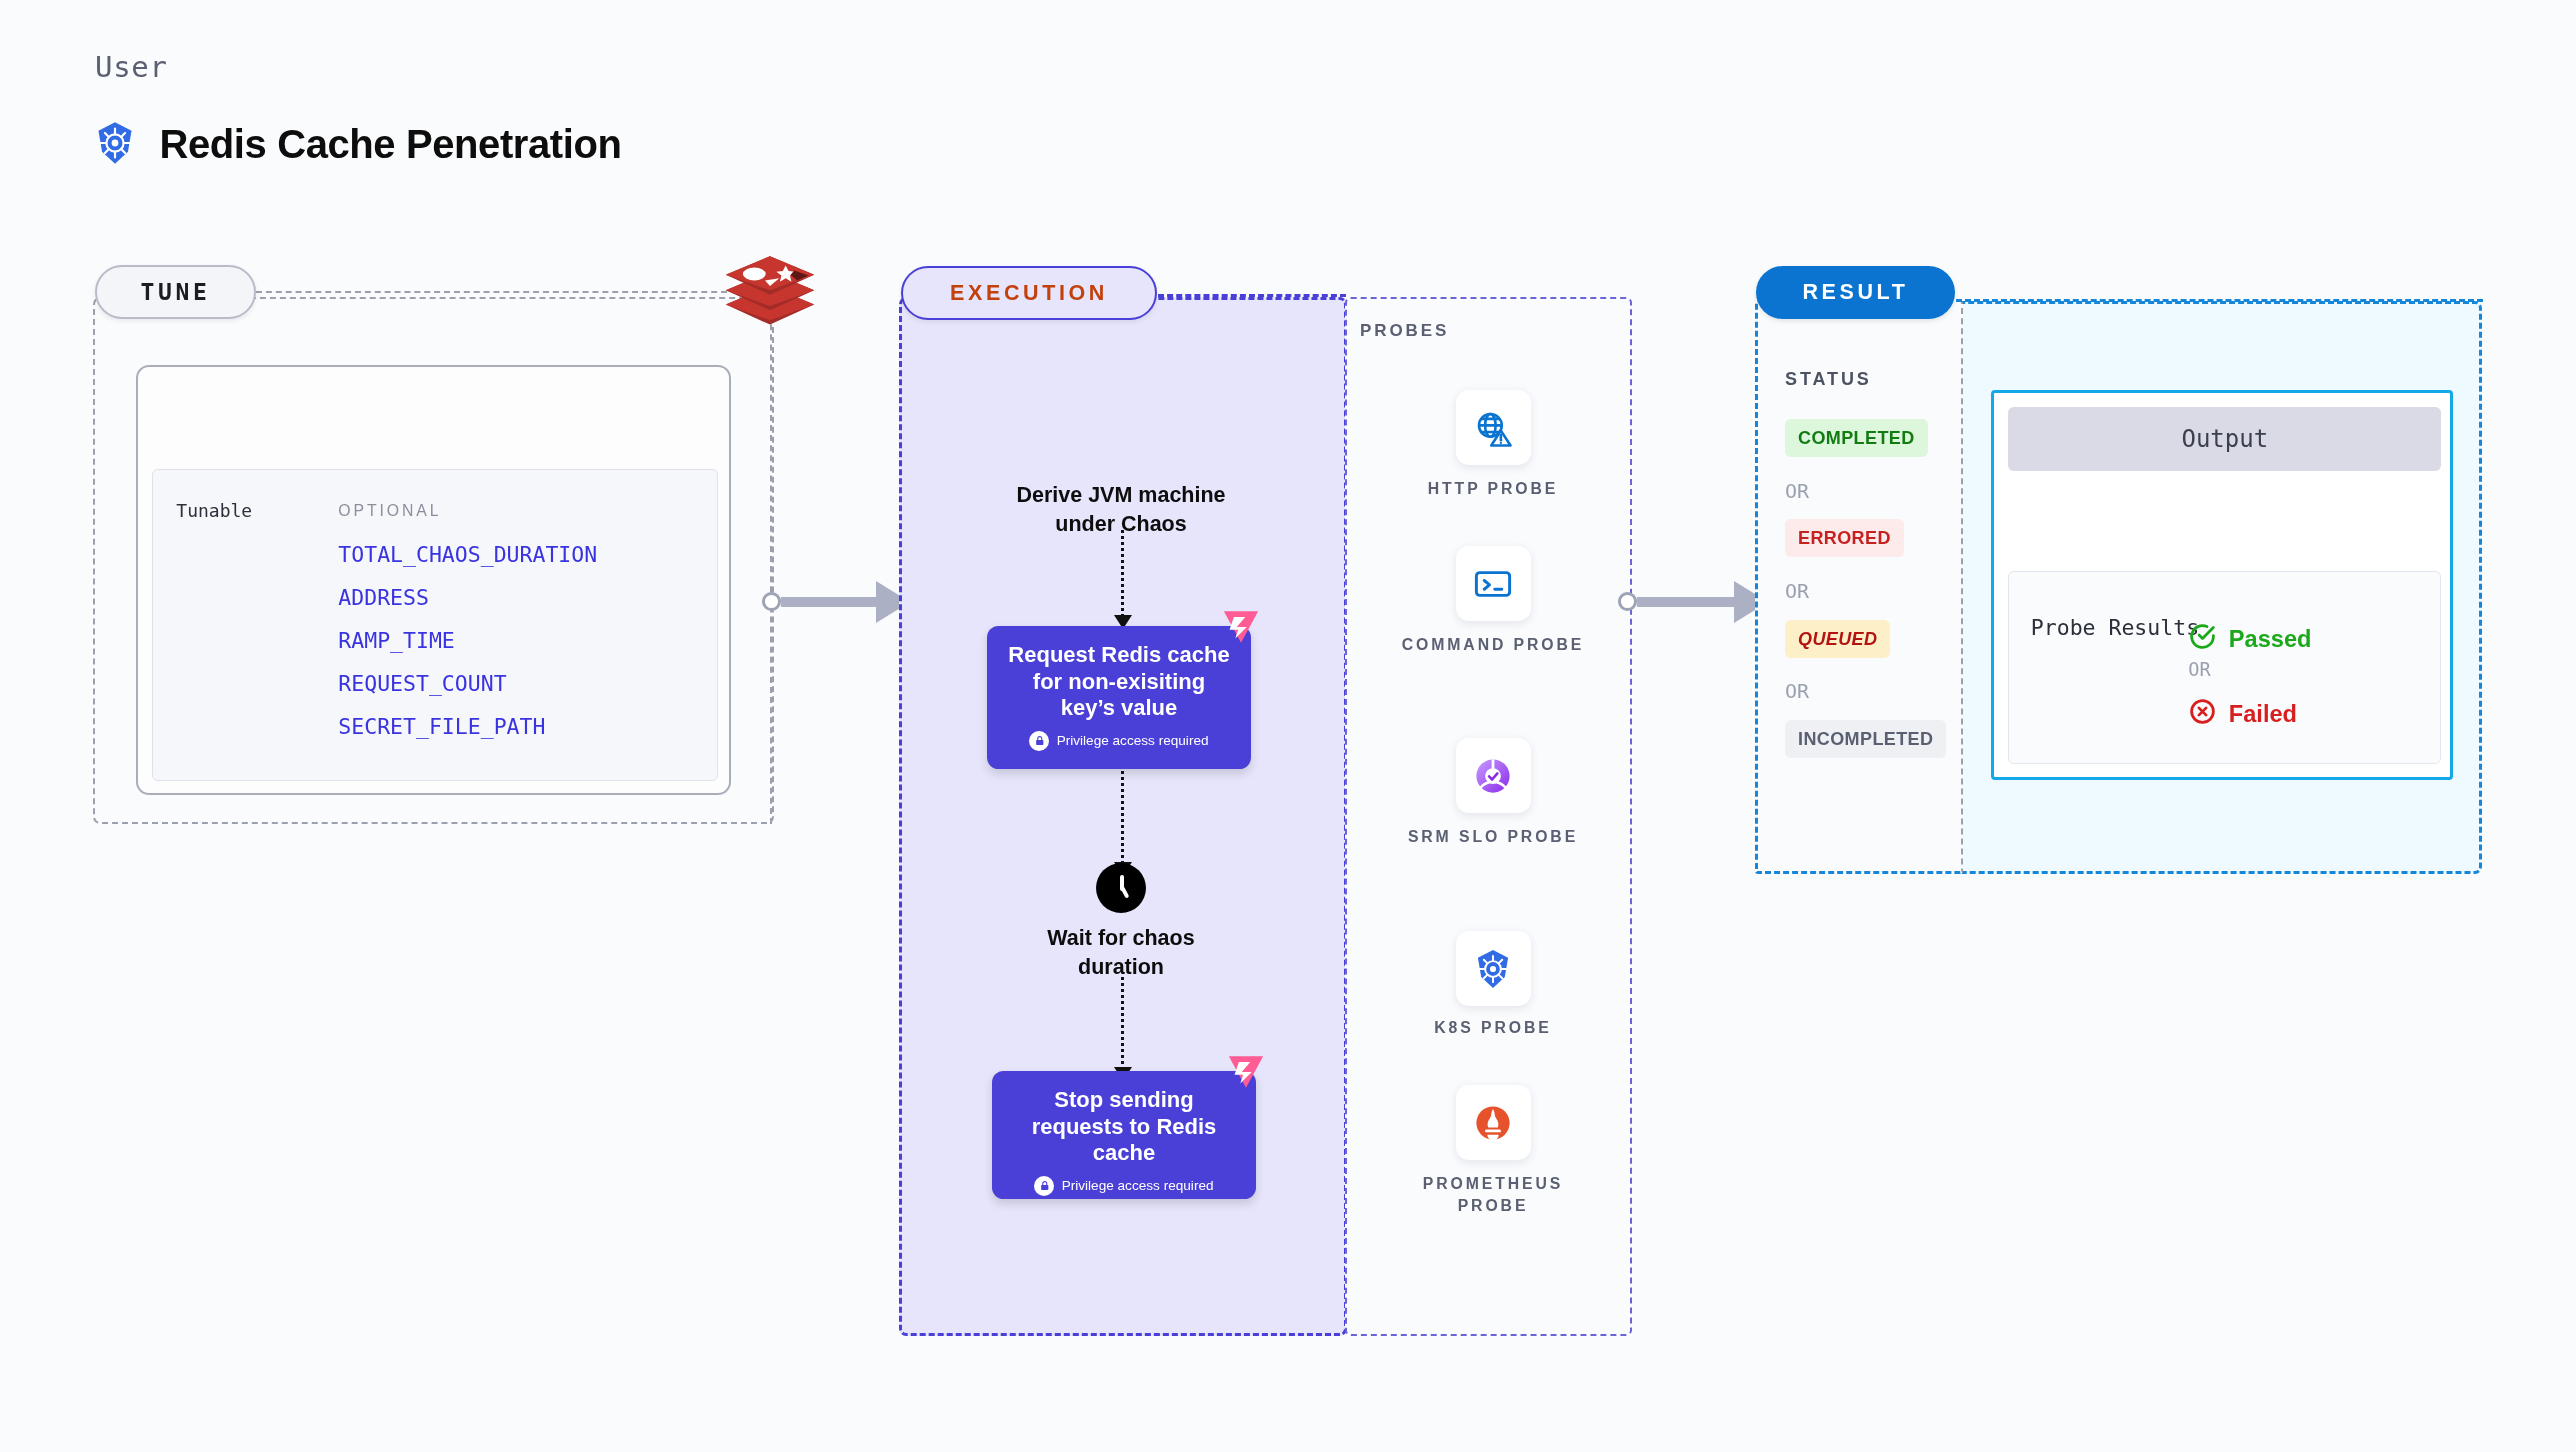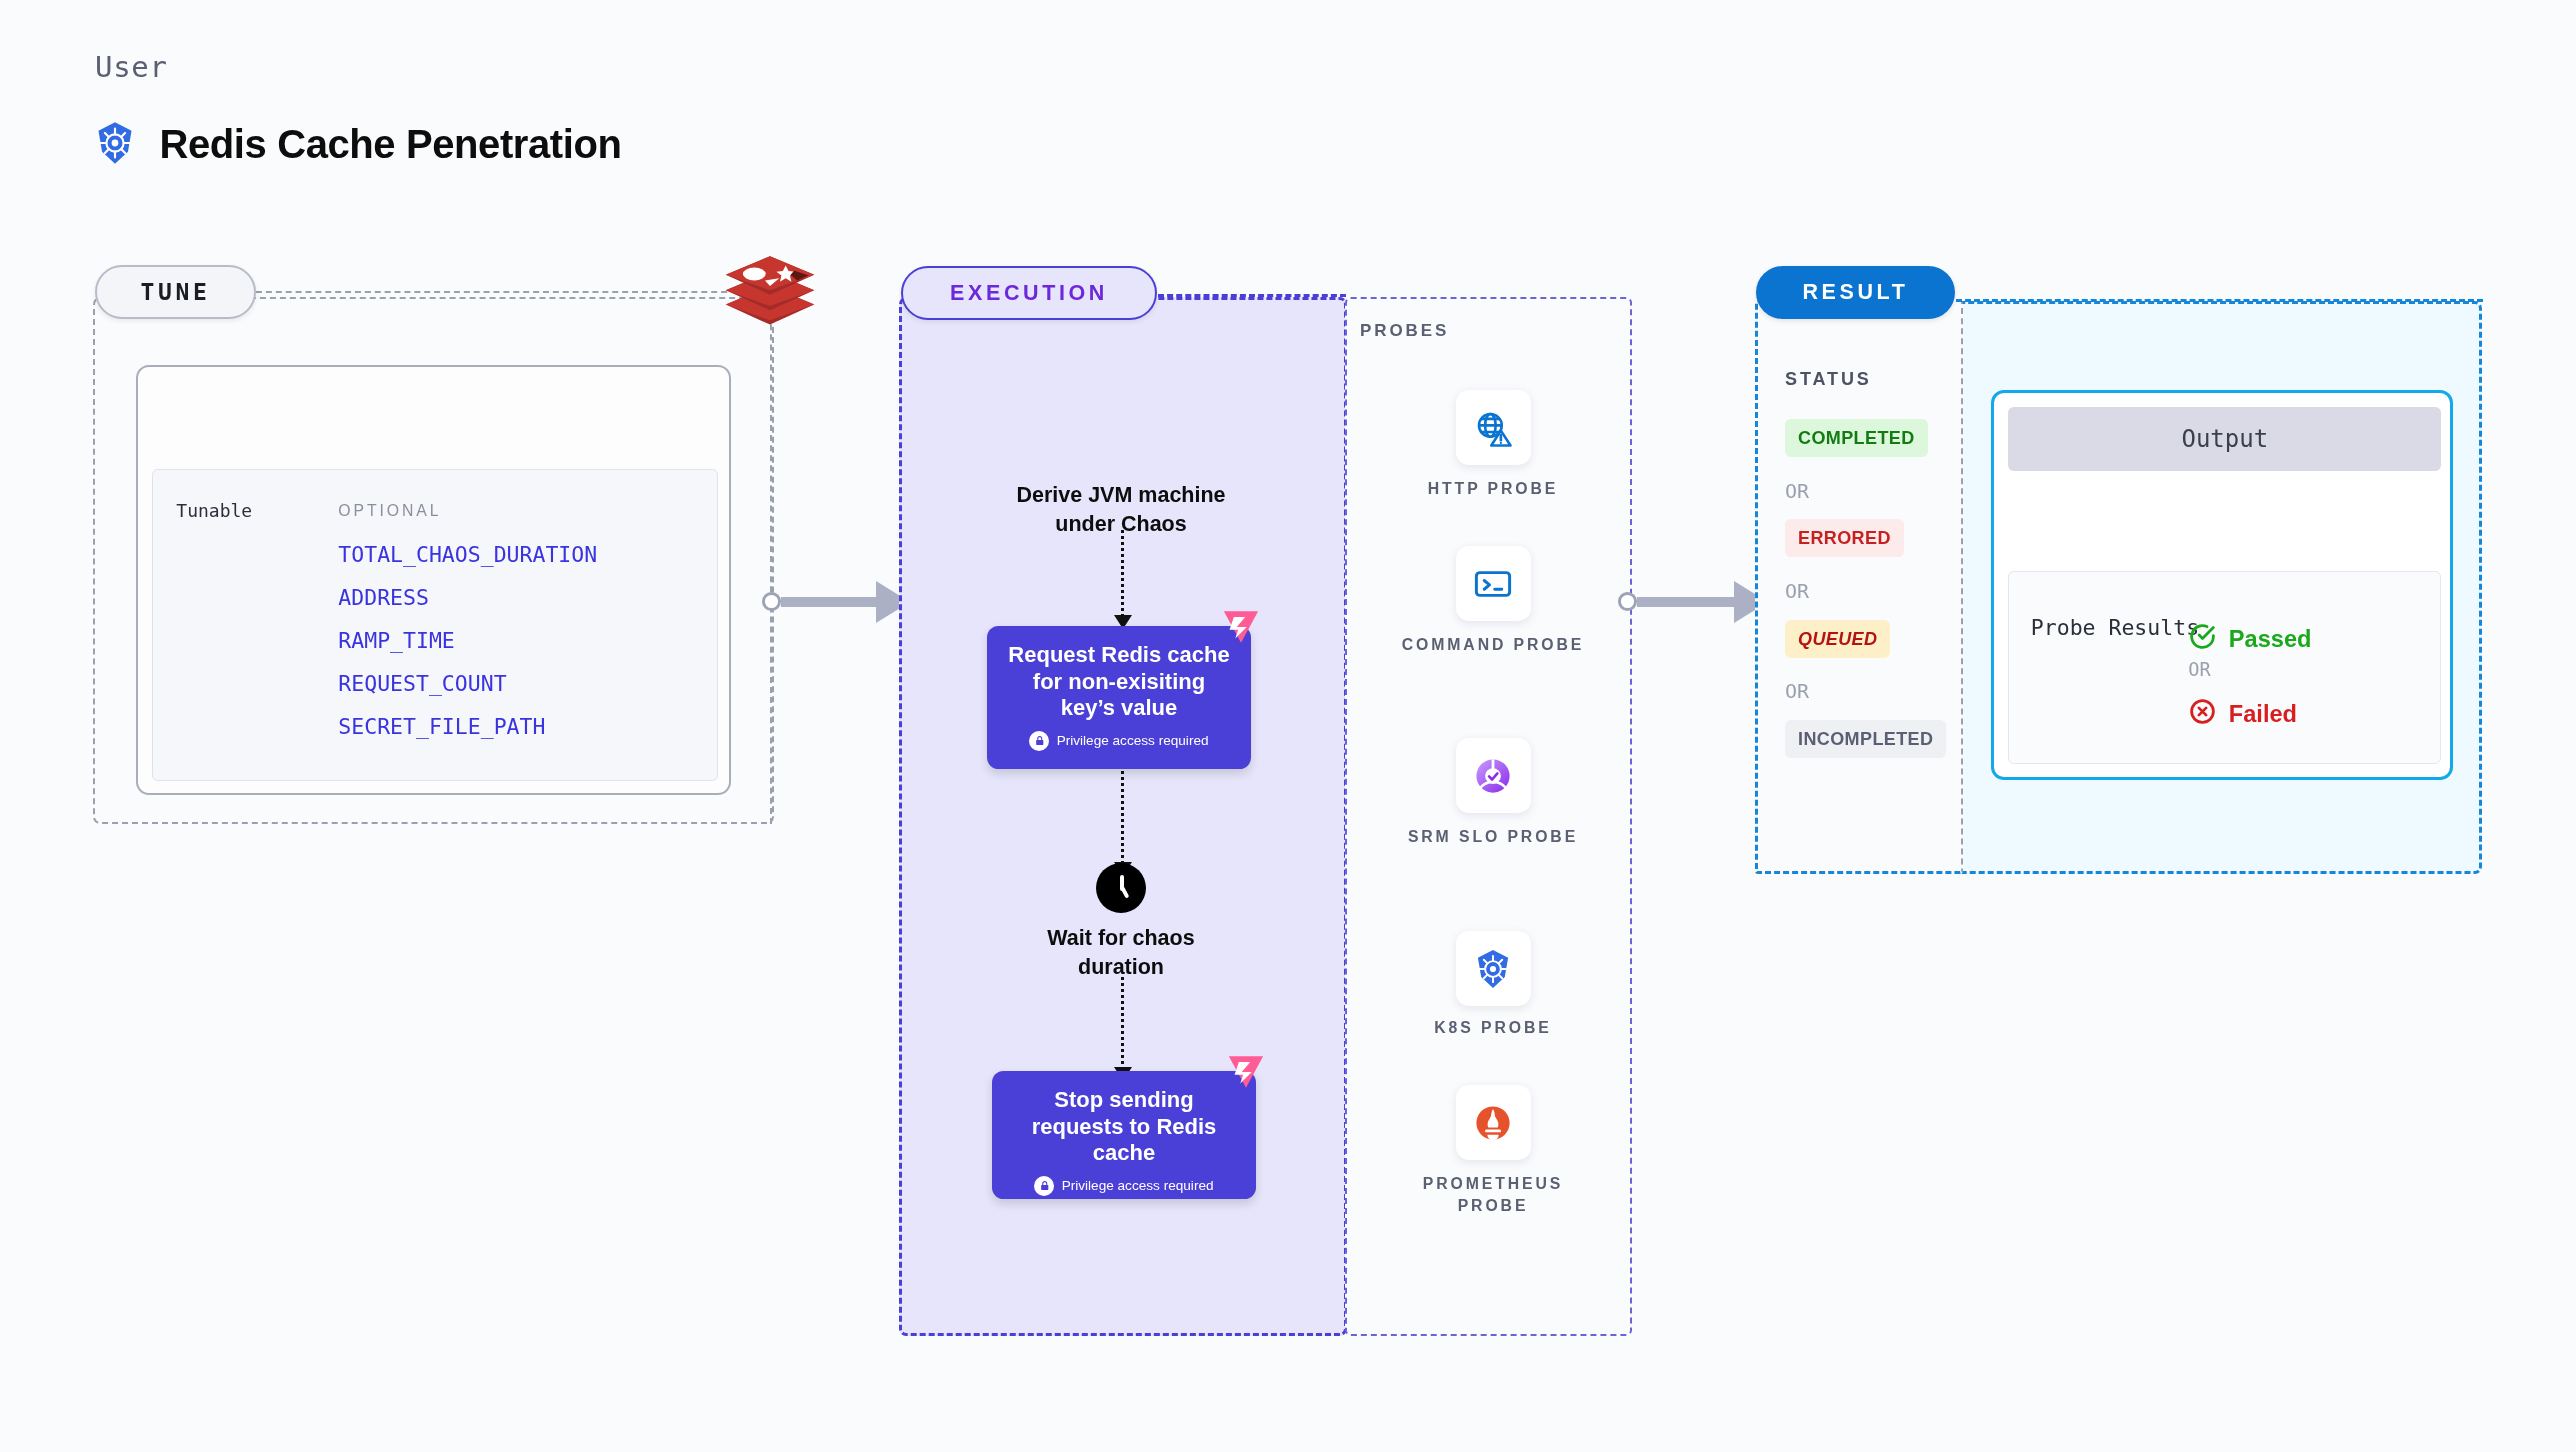--- a/index.html
+++ b/index.html
@@ -26,21 +26,21 @@
               border-top:none; border-left:3.6px dashed #1686d8; border-right:2.1px dashed #9aa0ae;
               border-bottom:3.6px dashed #1686d8; border-radius:2.9px; background:#fafbfd; }
 
   
   .pill { position:absolute; display:flex; align-items:center; justify-content:center;
           border-radius:29px; font-weight:700; letter-spacing:3.6px; }
   #pill-tune { left:95px; top:265px; width:161px; height:54px; background:#f4f5f8;
                border:2.1px solid #b7bcc8; color:#1b1d24; font-size:23px;
                font-family:"DejaVu Sans Mono",monospace; box-shadow:0 2.1px 5px rgba(0,0,0,.08); }
   #pill-exec { left:901px; top:266px; width:256px; height:54px; background:#e6e5fb;
-               border:2.9px solid #4a3fd6; color:#6d28d9; font-size:21.5px; box-shadow:0 2.1px 5px rgba(0,0,0,.08); }
+               border:2.9px solid #4a3fd6; color:#c2410c; font-size:21.5px; box-shadow:0 2.1px 5px rgba(0,0,0,.08); }
   #pill-result { left:1756px; top:266px; width:199px; height:53px; background:#0b74d1;
                border:none; color:#fff; font-size:21.5px; box-shadow:0 2.1px 5px rgba(0,0,0,.10); }
 
   
   #tune-dash { position:absolute; left:256px; top:291px; width:481px; height:0;
                border-top:2.9px dashed #9aa0ae; }
   #redis-dash-down { position:absolute; left:770px; top:294px; width:0; height:530px;
                border-left:2.9px dashed #9aa0ae; }
   #exec-dash-top { position:absolute; left:1158px; top:294px; width:188px; height:0;
                border-top:3.6px dashed #4a3fd6; }
@@ -138,21 +138,21 @@
   #st0 { top:419px; background:#ddf7dd; color:#127c12; }
   #or0 { top:479px; }
   #st1 { top:519px; background:#fdeaea; color:#c5221f; }
   #or1 { top:579px; }
   #st2 { top:620px; background:#fdf0c9; color:#b31412;font-style:italic; }
   #or2 { top:679px; }
   #st3 { top:720px; background:#eff0f4; color:#5a6072; }
 
   
   #out-card { position:absolute; left:1991px; top:390px; width:462px; height:390px;
-              background:#fff; border:3.6px solid #13a8e8; border-radius:13px;padding-left:32px; }
+              background:#fff; border:3.6px solid #13a8e8; border-radius:4px;padding-left:32px; }
   #out-head { position:absolute; left:14.3px; top:14.3px; width:433px; height:64px;
               background:#d9dae6; border-radius:5.7px; display:flex; align-items:center;
               justify-content:center; font-family:"DejaVu Sans Mono",monospace;
               font-size:24px; color:#3b404d; }
   #out-metrics { position:absolute; left:14.3px; top:93px; width:433px; height:72px;
               background:#fafbfd; border:1.4px solid #e3e6ee; border-radius:5.7px;
               display:flex; align-items:center; }
   #out-metrics .k { margin-left:21.5px; width:158px; font-family:"DejaVu Sans Mono",monospace;
               font-size:21.5px; color:#2b2f3a; }
   #out-metrics .v { font-family:"DejaVu Sans Mono",monospace; font-size:21.5px; color:#3a33e0; }

